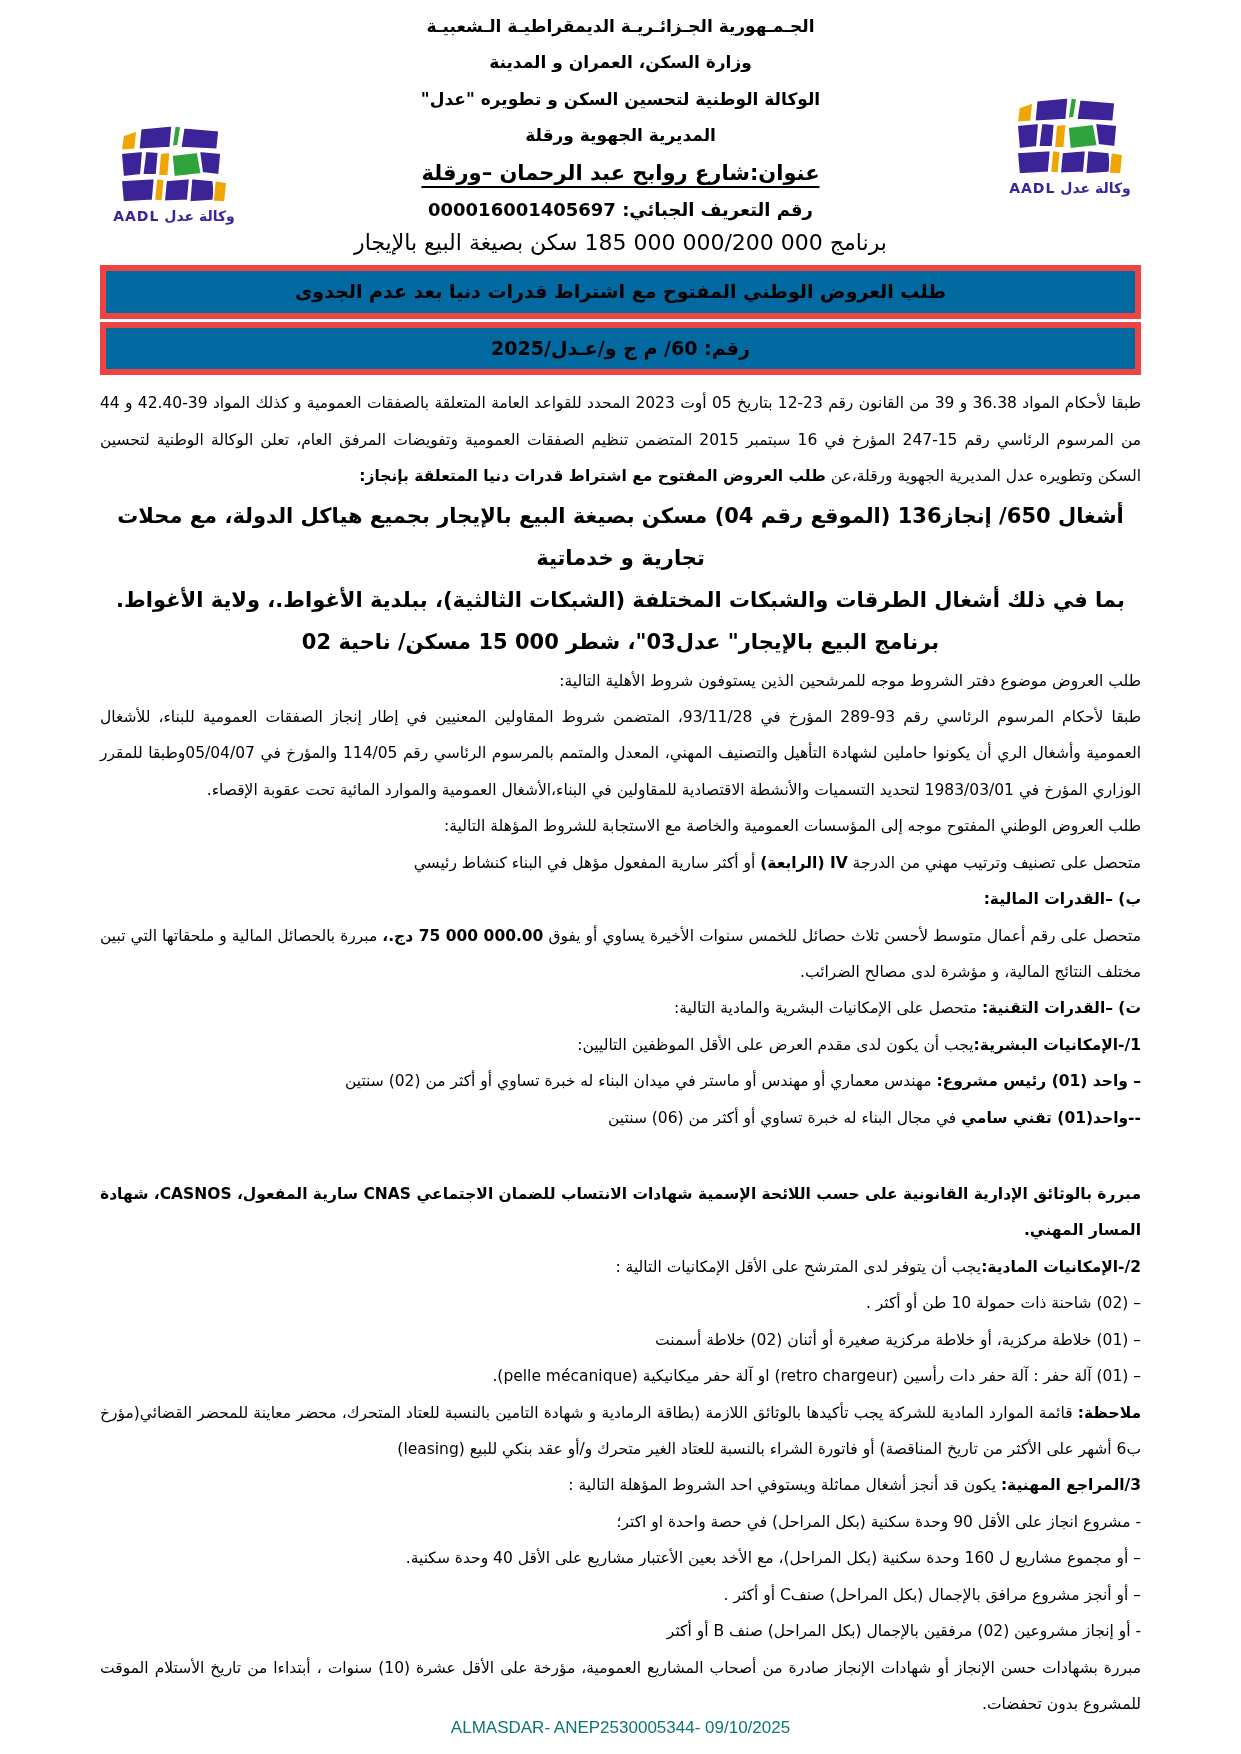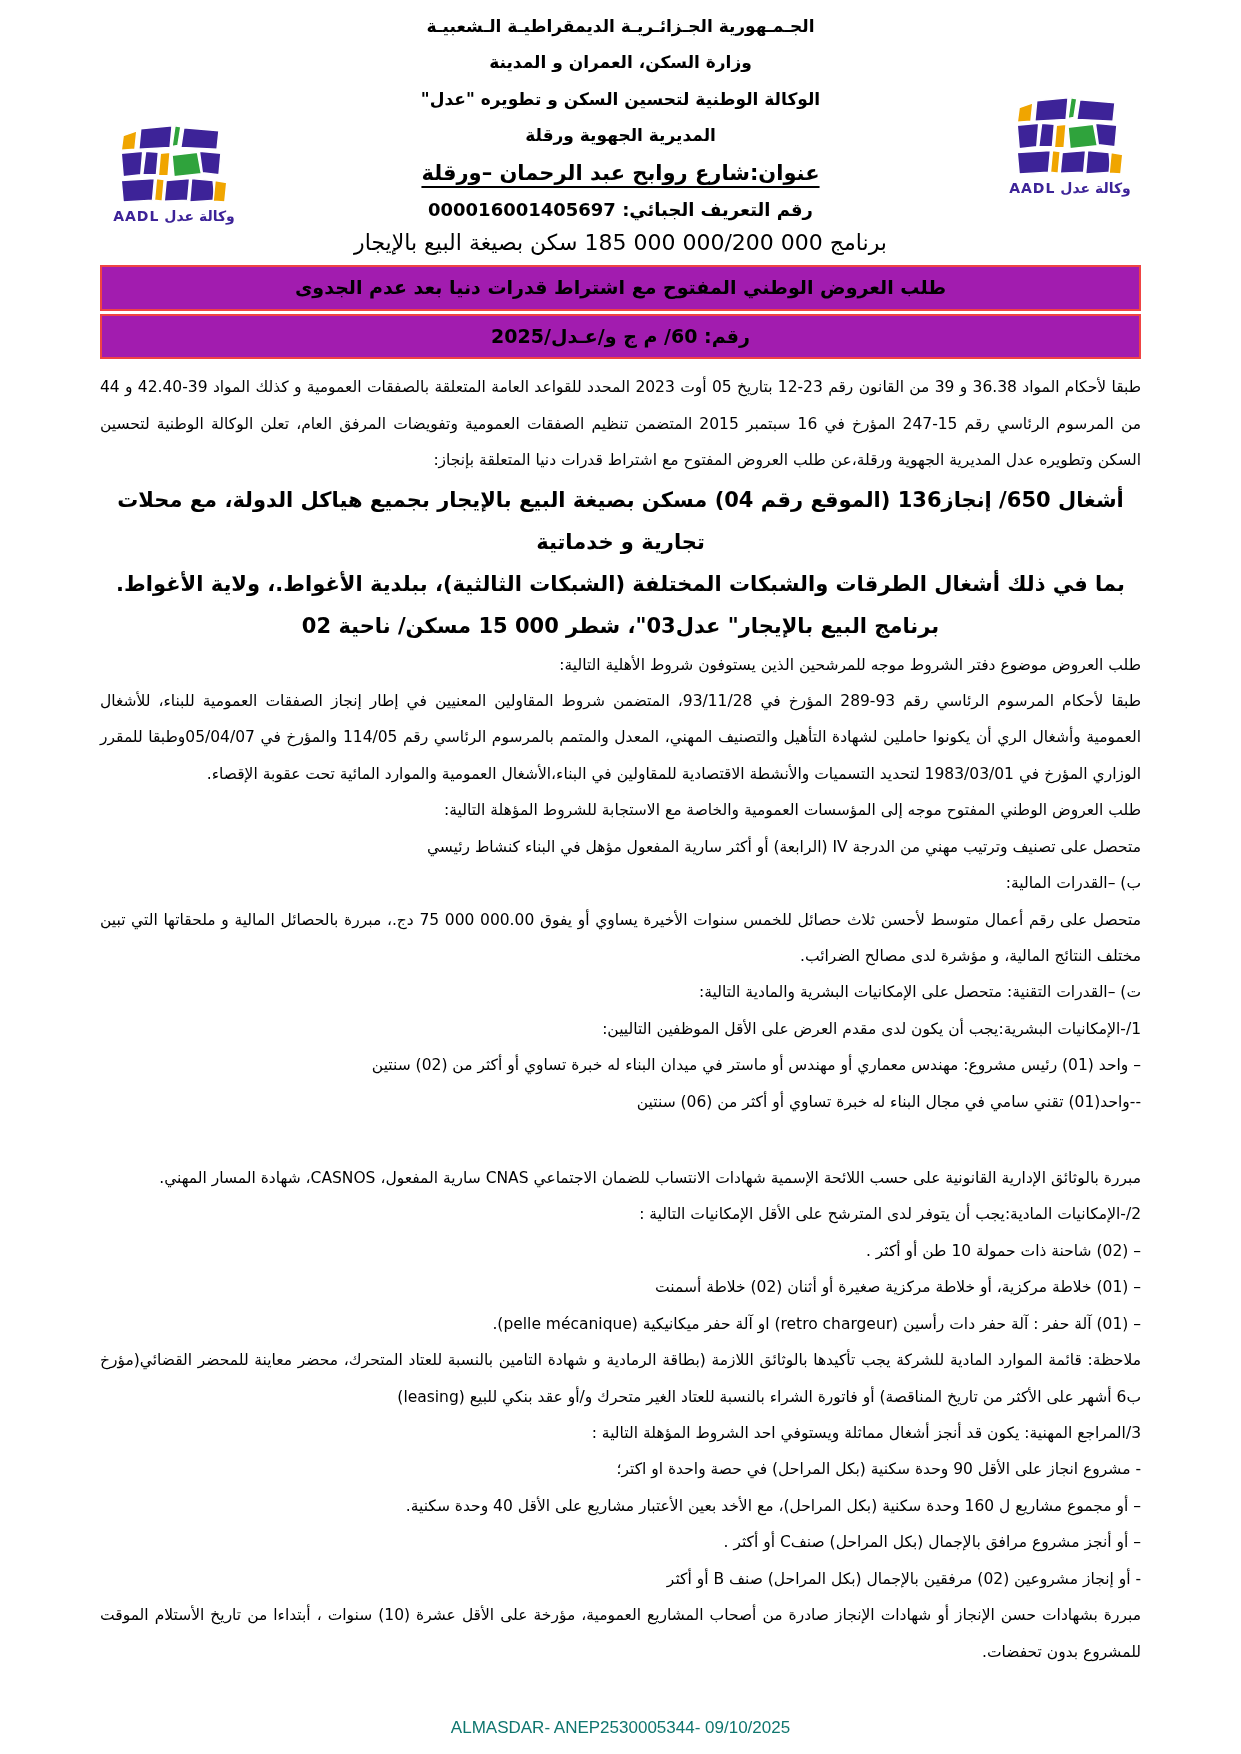--- a/index.html
+++ b/index.html
@@ -23,30 +23,30 @@
   
   .logo{position:absolute;width:132px;text-align:center;}
   .logo-left{right:112px;top:120px;}   
   .logo-left{right:auto;left:108px;}
   .logo-right{left:auto;right:105px;top:92px;}
   .logo svg{display:block;margin:0 auto;}
   .logo-caption{font-size:14px;font-weight:bold;color:#3d2398;margin-top:2px;letter-spacing:1px;}
   
   .notice{margin:2px 0 10px 0;}
   .notice-row{
-    background:#a21caf;border:2px solid #ef4444;
+    background:#0369a1;border:6px solid #ef4444;
     text-align:center;font-size:19px;font-weight:bold;
     padding:8px 4px;margin-bottom:3px;line-height:1.35;
   }
   
   .bd{font-size:15.5px;line-height:2.35;}
   .bd p{margin:0;}
   .just{text-align:justify;text-align-last:right;}
   .r{text-align:right;}
-  .b{font-weight:normal;}
+  .b{font-weight:bold;}
   .proj{
     text-align:center;font-size:21px;font-weight:bold;
     line-height:2.0;margin:4px 0;
   }
   .ind30{margin-right:30px;} .ind45{margin-right:45px;} .ind50{margin-right:50px;}
   .ind55{margin-right:55px;} .ind60{margin-right:60px;} .ind70{margin-right:70px;}
   .ind80{margin-right:80px;} .ind90{margin-right:90px;} .ind105{margin-right:105px;}
   .ind120{margin-right:120px;} .ind175{margin-right:175px;} .ind185{margin-right:185px;}
   .gap-top{margin-top:40px !important;}
   

